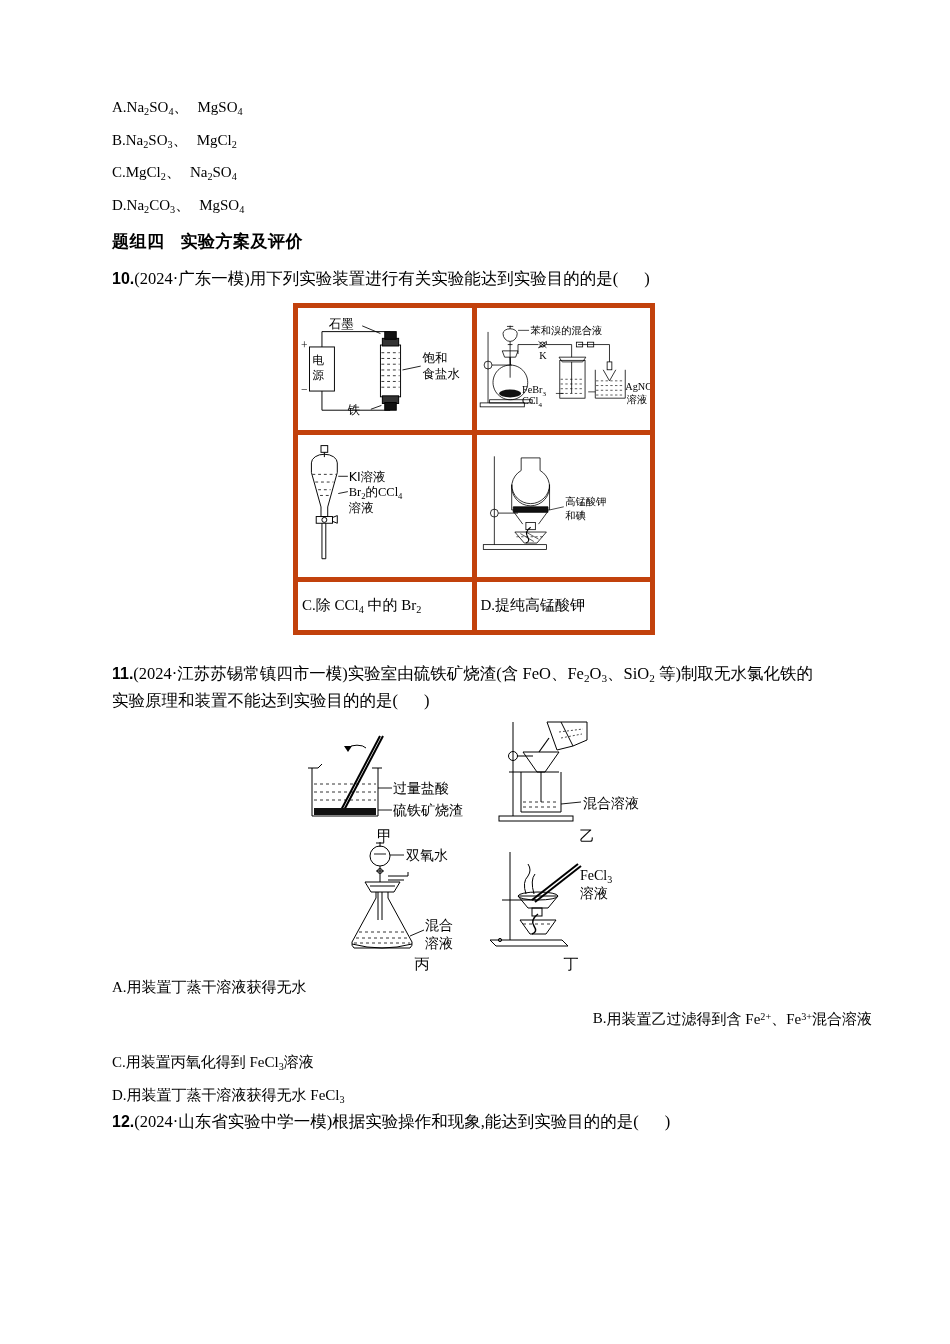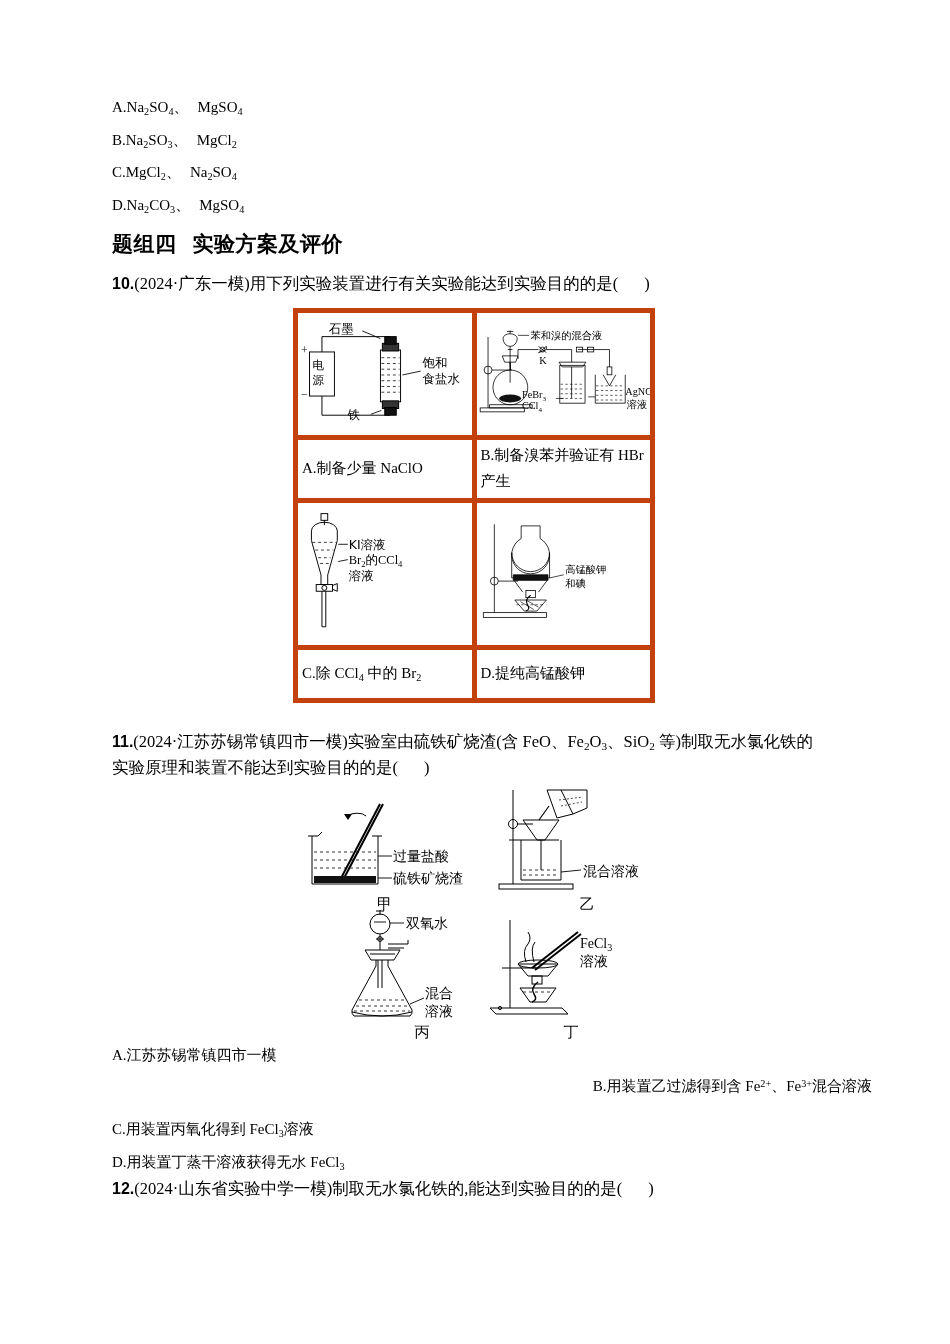--- a/index.html
+++ b/index.html
@@ -33,21 +33,21 @@
     font-size: 15px;
     line-height: 1;
     margin-bottom: 15.5px;
     white-space: nowrap;
   }
   .opt-line .gap { display: inline-block; width: 9px; }
   sub { font-size: 0.68em; vertical-align: -0.28em; }
   sup { font-size: 0.68em; vertical-align: 0.42em; }
 
   .group-head {
-    font-size: 21px;
+    font-size: 17px;
     font-weight: bold;
     font-family: "DejaVu Sans", "Liberation Sans", sans-serif;
     letter-spacing: 0.5px;
     margin-top: 4px;
     margin-bottom: 13px;
   }
   .group-head .sp { display: inline-block; width: 16px; }
 
   .q-line {
     font-size: 16.5px;
@@ -247,28 +247,20 @@
             <text x="188" y="88">AgNO<tspan font-size="9" dy="3">3</tspan></text>
           </g>
           <g class="cn" fill="#000" font-size="13">
             <text x="190" y="104">溶液</text>
             <text x="79" y="48" class="sr" font-size="13">K</text>
           </g>
         </svg>
       </td>
     </tr>
 
-    <tr>
-      <td class="cap">
-        <span>A.制备少量 NaClO</span>
-      </td>
-      <td class="cap">
-        <span>B.制备溴苯并验证有 HBr 产生</span>
-      </td>
-    </tr>
 
     <tr>
 
       <td class="cell-fig tall">
         <svg viewBox="0 0 181 142">
           <g stroke="#000" fill="none" stroke-width="1">
 
             <rect x="24" y="8" width="7" height="7"></rect>
             <path d="M27.5 15 L27.5 20"></path>
 
@@ -493,30 +485,30 @@
         </g>
         <g class="cn" fill="#000" font-size="14">
           <text x="104" y="60">溶液</text>
         </g>
       </svg>
       <div class="fig-label">丁</div>
     </div>
   </div>
 
   <div class="opt-line" style="margin-bottom:16px;">
-    <span>A.</span><span>江苏苏锡常镇四市一模</span>
+    <span>A.</span><span>用装置丁蒸干溶液获得无水</span>
   </div>
   <div class="opt-line" style="margin-bottom:28px;text-align:right;">
     <span>B.</span><span>用装置乙过滤得到含 Fe<sup>2+</sup>、Fe<sup>3+</sup>混合溶液</span>
   </div>
   <div class="opt-line" style="margin-bottom:16px;">
     <span>C.</span><span>用装置丙氧化得到 FeCl<sub>3</sub>溶液</span>
   </div>
   <div class="opt-line" style="margin-bottom:0;">
     <span>D.</span><span>用装置丁蒸干溶液获得无水 FeCl<sub>3</sub></span>
   </div>
 
   <div class="q-line" style="margin-top:4px;">
-    <b>12.</b><span>(2024·山东省实验中学一模)</span><span>制取无水氯化铁的,能达到实验目的的是(</span><span class="blank-paren"><i></i></span><span>)</span>
+    <b>12.</b><span>(2024·山东省实验中学一模)</span><span>根据实验操作和现象,能达到实验目的的是(</span><span class="blank-paren"><i></i></span><span>)</span>
   </div>
 
  </div>
 </div>
 
 </body></html>

